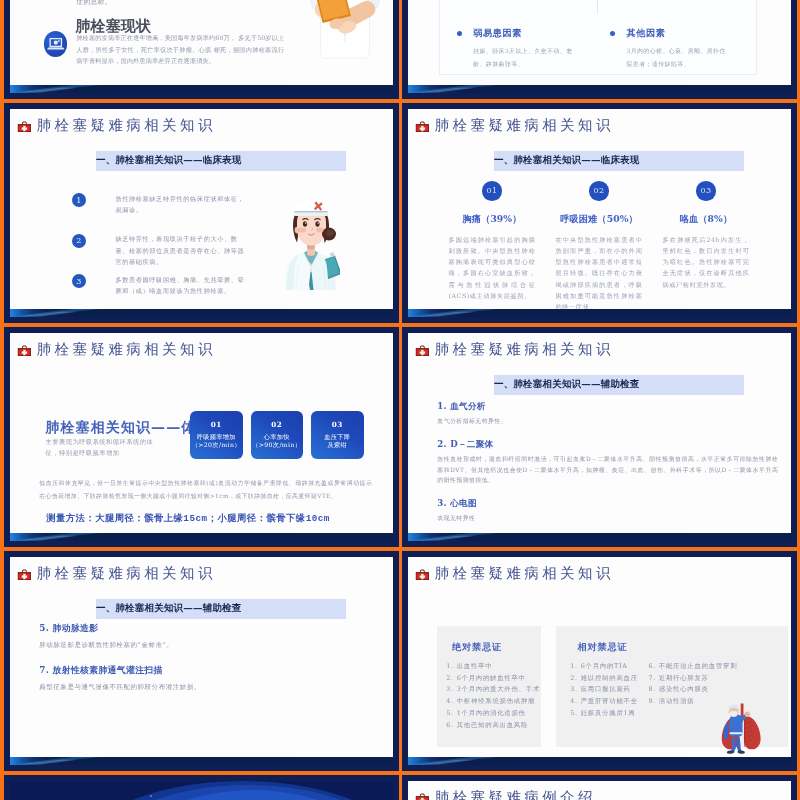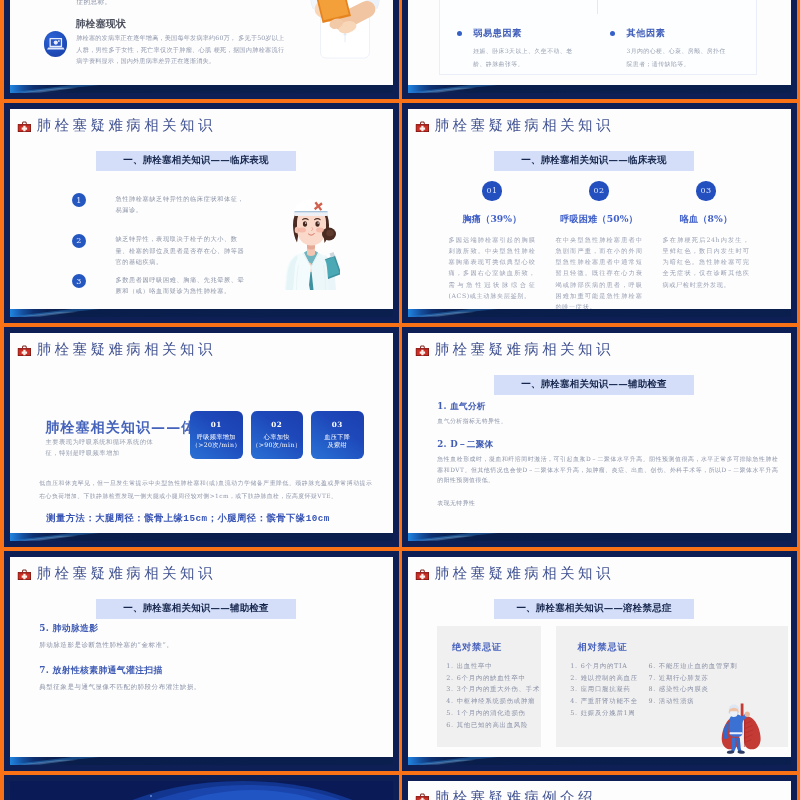--- a/index.html
+++ b/index.html
@@ -12,22 +12,22 @@
 .slide{width:395px;height:219.5px;position:relative;overflow:hidden;background:#fff;
        border:6px solid #0d1f54;flex:0 0 395px}
 .row .slide+.slide{margin-left:3px}
 .canvas{position:absolute;inset:0;background:#fdfdfd;overflow:hidden}
 
 
 .s-title{position:absolute;left:6.6px;top:9.3px;display:flex;align-items:flex-end;gap:5.4px}
 .kit-icon{width:14.8px;height:13.2px;flex:0 0 14.8px;display:block}
 .s-title .tx{font-family:"DejaVu Sans",sans-serif;font-size:14.5px;font-weight:500;color:#425392;
   letter-spacing:3.4px;line-height:1;white-space:nowrap}
-.s-bar{position:absolute;left:86px;top:42px;width:200px;height:19.5px;background:#d4def8;
-  display:flex;align-items:center;justify-content:center}
+.s-bar{position:absolute;left:86px;top:42px;width:250px;height:19.5px;background:#d4def8;
+  display:flex;align-items:center;}
 .s-bar span{font-family:"DejaVu Sans",sans-serif;font-size:9.5px;font-weight:700;color:#16264d;
   letter-spacing:0.2px;white-space:nowrap}
 
 
 .swoosh{position:absolute;left:0;bottom:0;width:395px;height:7.5px;overflow:hidden;
   background:linear-gradient(90deg,#2186de 0%,#1a6ac4 1.6%,#144e9a 3.4%,#0e3070 6%,#0b2356 9.5%,#0a1e4c 15%,#0b1f4f 100%)}
 .swoosh .sw1{position:absolute;left:0;bottom:0;width:100%;height:100%}
 
 
 
@@ -41,21 +41,21 @@
   background:#12358f}
 .cov .arc2{position:absolute;left:88px;top:4px;width:300px;height:140px;border-radius:50%;
   background:#1a45ad}
 .cov .arc3{position:absolute;left:125px;top:9px;width:235px;height:120px;border-radius:50%;
   background:#2055c3}
 .cov .spark{position:absolute;width:1.6px;height:1.6px;border-radius:50%;background:#9fc2ff;opacity:.55}
 
 
 .in-above{position:absolute;left:66.6px;top:112.5px;font-family:"DejaVu Serif",serif;font-size:6.6px;
   color:#8a92a7;letter-spacing:.4px;white-space:nowrap}
-.in-h{position:absolute;left:65.5px;top:132.3px;font-family:"DejaVu Serif",serif;font-size:10px;
+.in-h{position:absolute;left:65.5px;top:132.3px;font-family:"DejaVu Serif",serif;font-size:15px;
   font-weight:700;color:#4b4f5c;letter-spacing:.1px;white-space:nowrap}
 .in-icon{position:absolute;left:33.6px;top:146.4px;width:23.6px;height:25.2px;border-radius:50%;
   background:radial-gradient(circle at 36% 30%,#2d63d6 0%,#1f4dbb 55%,#1a3da2 100%)}
 .in-body{position:absolute;left:66.3px;top:147.4px;width:208px;font-family:"DejaVu Serif",serif;
   font-size:6.2px;line-height:11.2px;color:#8f97ac;letter-spacing:.12px;text-align:justify;text-align-last:left}
 .doc1{position:absolute;left:293px;top:73px;width:84px;height:136px}
 
 
 .fx-card{position:absolute;left:31px;top:10px;width:318px;height:180px;background:#fdfeff;
   border:0.8px solid #e9eef8}
@@ -383,20 +383,21 @@
         <div class="ax">
               <div class="sec">
                 <h4>1. 血气分析</h4>
                 <p>血气分析指标无特异性。</p>
               </div>
               <div class="sec">
                 <h4>2. D－二聚体</h4>
                 <p>急性血栓形成时，凝血和纤溶同时激活，可引起血浆D－二聚体水平升高。阴性预测值很高，水平正常多可排除急性肺栓塞和DVT。但其他情况也会使D－二聚体水平升高，如肿瘤、炎症、出血、创伤、外科手术等，所以D－二聚体水平升高的阳性预测值很低。</p>
               </div>
               <div class="sec">
+                <h4>3. 心电图</h4>
                 <p>表现无特异性</p>
               </div>
             </div>
         <div class="swoosh">
               <svg class="sw1" viewBox="0 0 395 8" preserveAspectRatio="none">
                 <path d="M0 8 L62 0 L90 0 L16 8z" fill="#2f8ede" opacity=".38"></path>
                 <path d="M10 8 L50 2.8 L68 2.8 L30 8z" fill="#9ed0f2" opacity=".3"></path>
               </svg>
             </div>
       </div>
@@ -441,23 +442,20 @@
         <div class="s-title">
           <span class="kit-icon"><svg viewBox="0 0 30 26" width="100%" height="100%">
                   <path d="M10.2 8.6V6.1c0-1.8 1.4-3.2 3.2-3.2h3.2c1.8 0 3.2 1.4 3.2 3.2v2.5h-2V6.3c0-.8-.6-1.4-1.4-1.4h-2.8c-.8 0-1.4.6-1.4 1.4v2.3z" fill="#7e2b27"></path>
                   <rect x="1.6" y="7.6" width="26.8" height="16.4" rx="0.6" fill="#55100e"></rect>
                   <rect x="2.7" y="8.7" width="24.6" height="14.2" rx="0.3" fill="#cc2f25"></rect>
                   <rect x="2.7" y="8.7" width="24.6" height="2.6" fill="#a72621"></rect>
                   <path d="M12.7 11.5h4.6v3.2h3.2v4.6h-3.2v3.2h-4.6v-3.2H9.5v-4.6h3.2z" fill="#fceee8"></path>
                 </svg></span>
           <span class="tx">肺栓塞疑难病相关知识</span>
         </div>
-        <div class="s-bar">
-              <span>一、肺栓塞相关知识——溶栓禁忌症</span>
-            </div>
         <div class="ci">
           <div class="ci-panel ci-left"></div>
           <div class="ci-panel ci-right"></div>
           <div class="ci-h" style="left:44px;top:84px">绝对禁忌证</div>
           <div class="ci-h" style="left:169.5px;top:84px">相对禁忌证</div>
           <div class="ci-list" style="left:38.3px;top:104px">
                 <div>1.  出血性卒中</div>
                 <div>2.  6个月内的缺血性卒中</div>
                 <div>3.  3个月内的重大外伤、手术</div>
                 <div>4.  中枢神经系统损伤或肿瘤</div>

